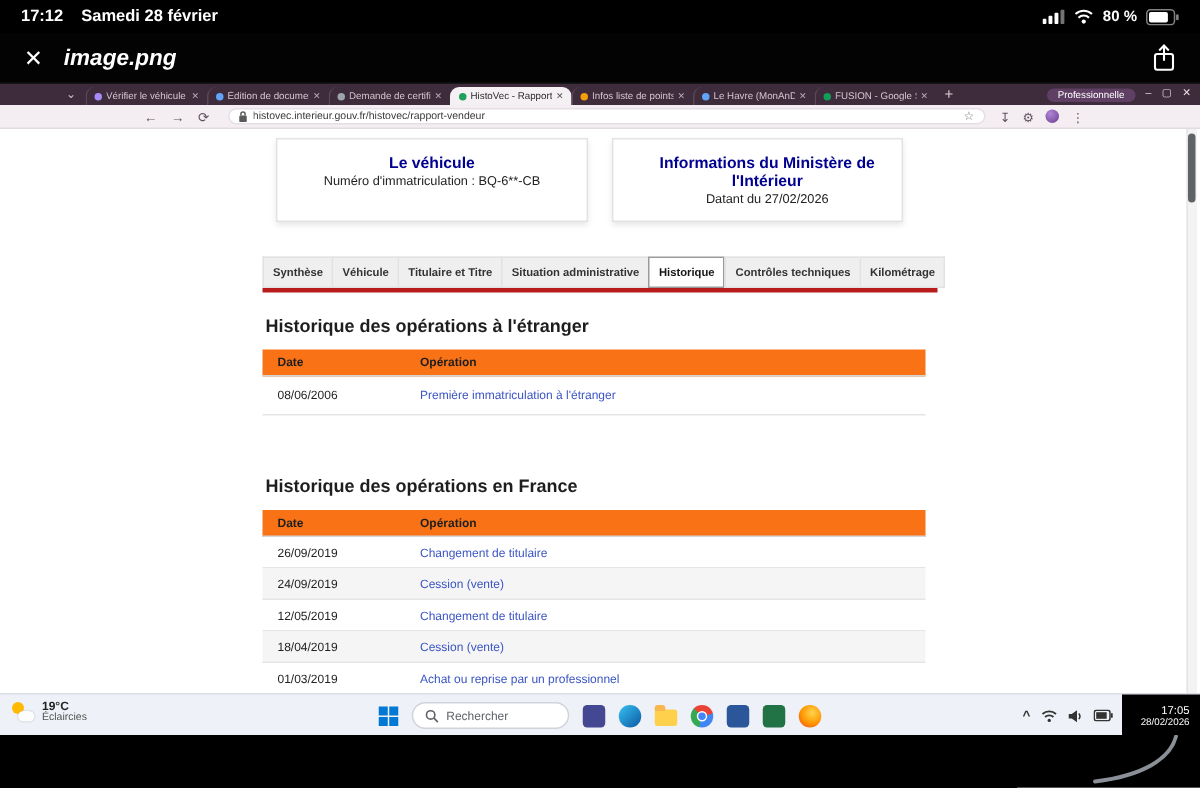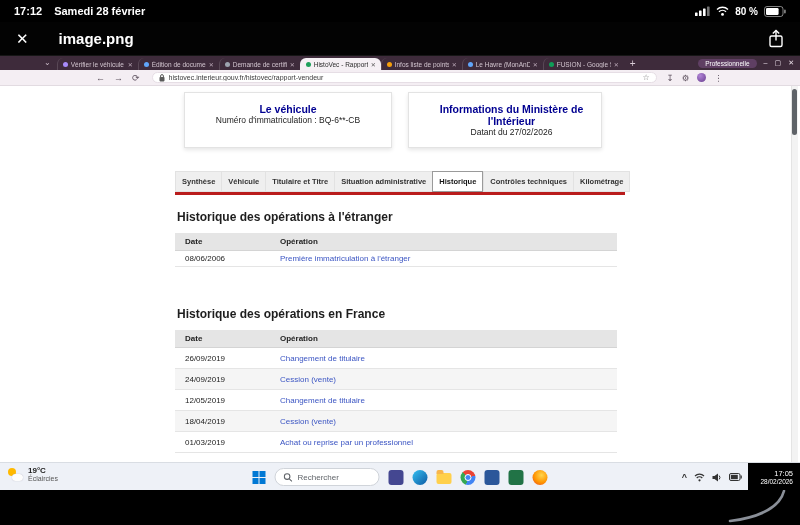--- a/index.html
+++ b/index.html
@@ -17,21 +17,21 @@
   .status-bar{position:absolute;top:0;left:0;right:0;height:22px;display:flex;align-items:center;
     justify-content:space-between;padding:0 14px;color:#fff;}
   .sb-left{display:flex;align-items:center;gap:12px;font-size:11px;font-weight:700;}
   .sb-right{display:flex;align-items:center;gap:6px;}
   .sb-batt-pct{font-size:10px;font-weight:600;}
 
   
   .viewer-bar{position:absolute;top:22px;left:0;right:0;height:34px;background:#030303;
     display:flex;align-items:center;padding:0 16px;border-bottom:1px solid #161616;}
   .vclose{color:#fff;font-size:15px;font-weight:400;cursor:default;}
-  .vtitle{color:#fff;font-size:15px;font-weight:700;margin-left:30px;}
+  .vtitle{color:#fff;font-size:15px;font-weight:700;margin-left:14px;font-style:italic;}
   .vshare{margin-left:auto;}
 
   
   .tabstrip{position:absolute;top:56px;left:0;right:0;height:14px;background:var(--chrome-theme,#3e2b3b);
     display:flex;align-items:flex-end;padding-left:44px;}
   .tabsearch{color:#cbbcc8;font-size:8px;line-height:14px;margin-right:6px;}
   .btab{display:flex;align-items:center;gap:3px;width:81px;height:12px;padding:0 5px;
     border-radius:6px 6px 0 0;font-size:6.5px;color:#d3c6d0;overflow:hidden;white-space:nowrap;
     border-left:1px solid rgba(255,255,255,.14);}
   .btab .lbl{overflow:hidden;white-space:nowrap;flex:1;}
@@ -68,24 +68,24 @@
   .card h3{font-size:10.5px;font-weight:700;color:var(--accent-blue,#000091);}
   .card p{font-size:8.5px;color:#222;}
   .ptabs{display:flex;margin-top:23px;border-bottom:3px solid #b91c1c;}
   .ptab{font-size:7.5px;font-weight:700;color:#333;padding:5px 6px;background:#efefef;
     border:1px solid #e2e2e2;border-right-width:0;white-space:nowrap;cursor:default;}
   .ptab:last-child{border-right-width:1px;}
   .ptab.active{background:#fff;border:1px solid #9a9a9a;color:#161616;}
   .section-title{font-size:12px;font-weight:700;color:#1e1e1e;margin-top:15px;padding-left:2px;}
   .s2 .section-title{margin-top:40px;}
   .tbl{margin-top:9px;width:442px;}
-  .thead{display:flex;align-items:center;background:#e5e5e5;height:18px;border-bottom:1px solid #d4d4d4;}
+  .thead{display:flex;align-items:center;background:#f97316;height:18px;border-bottom:1px solid #d4d4d4;}
   .thead span{font-size:8px;font-weight:700;color:#1e1e1e;}
   .trow{display:flex;align-items:center;border-bottom:1px solid #e5e5e5;}
-  .s1 .trow{height:16px;} .s2 .trow{height:21px;}
+  .s1 .trow{height:26px;} .s2 .trow{height:21px;}
   .trow.alt{background:#f5f5f5;}
   .cdate{width:105px;padding-left:10px;font-size:8px;color:#222;flex:0 0 auto;}
   .cop{font-size:8px;color:var(--link-blue,#3b55c3);}
   .scroll-track{position:absolute;right:2px;top:0;bottom:0;width:7px;background:#f3f3f3;border-left:1px solid #e4e4e4;}
   .scroll-thumb{position:absolute;right:3px;top:3px;width:5px;height:46px;background:#5f6368;border-radius:3px;}
 
   
   .taskbar{position:absolute;left:0;right:0;bottom:35px;height:28px;background:#eef1f7;
     border-top:1px solid #d9dde3;}
   .weather{position:absolute;left:8px;top:3px;display:flex;align-items:center;gap:5px;}

